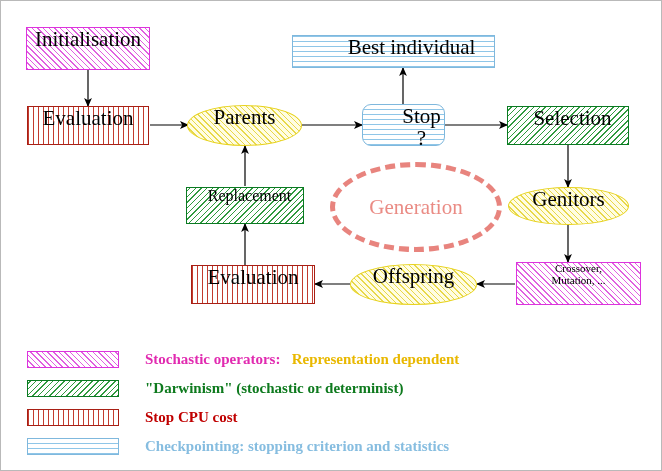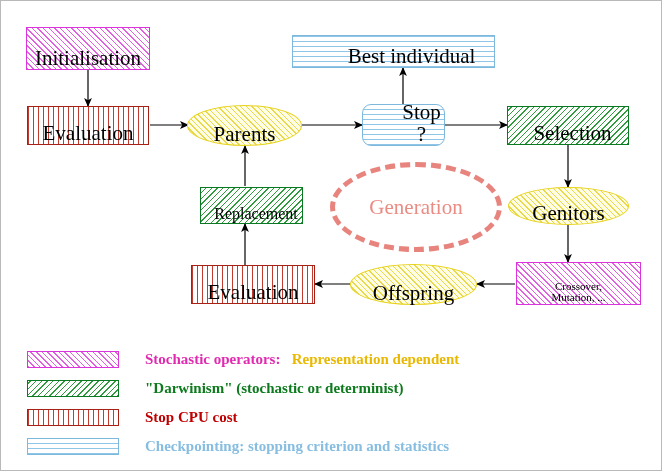--- a/index.html
+++ b/index.html
@@ -16,21 +16,21 @@
     height: 471px;
     background: #ffffff;
     border: 1px solid #b9b9b9;
     box-sizing: border-box;
     overflow: hidden;
   }
   .node {
     position: absolute;
     box-sizing: border-box;
     display: flex;
-    align-items: flex-end;
+    align-items: flex-start;
     justify-content: center;
     text-align: center;
     color: #000000;
     line-height: 1.05;
     z-index: 3;
   }
   .node .lbl {
     position: relative;
     z-index: 4;
     white-space: pre-line;
@@ -202,21 +202,21 @@
   </div>
 
   <div class="node fill-yellow ellipse" style="left:349px; top:263px; width:127px; height:41px; font-size:21px;">
     <span class="lbl">Offspring</span>
   </div>
 
   <div class="node fill-red" style="left:190px; top:264px; width:124px; height:39px; font-size:21px;">
     <span class="lbl">Evaluation</span>
   </div>
 
-  <div class="node fill-green" style="left:199px; top:186px; width:103px; height:37px; font-size:16px;">
+  <div class="node fill-green" style="left:185px; top:186px; width:118px; height:37px; font-size:16px;">
     <span class="lbl">Replacement</span>
   </div>
 
   <div id="legend">
 
     <div class="legend-row">
       <div class="swatch fill-magenta"></div>
       <div class="legend-text lt-magenta"><span>Stochastic operators:</span><span class="seg2">   Representation dependent</span></div>
     </div>
 

